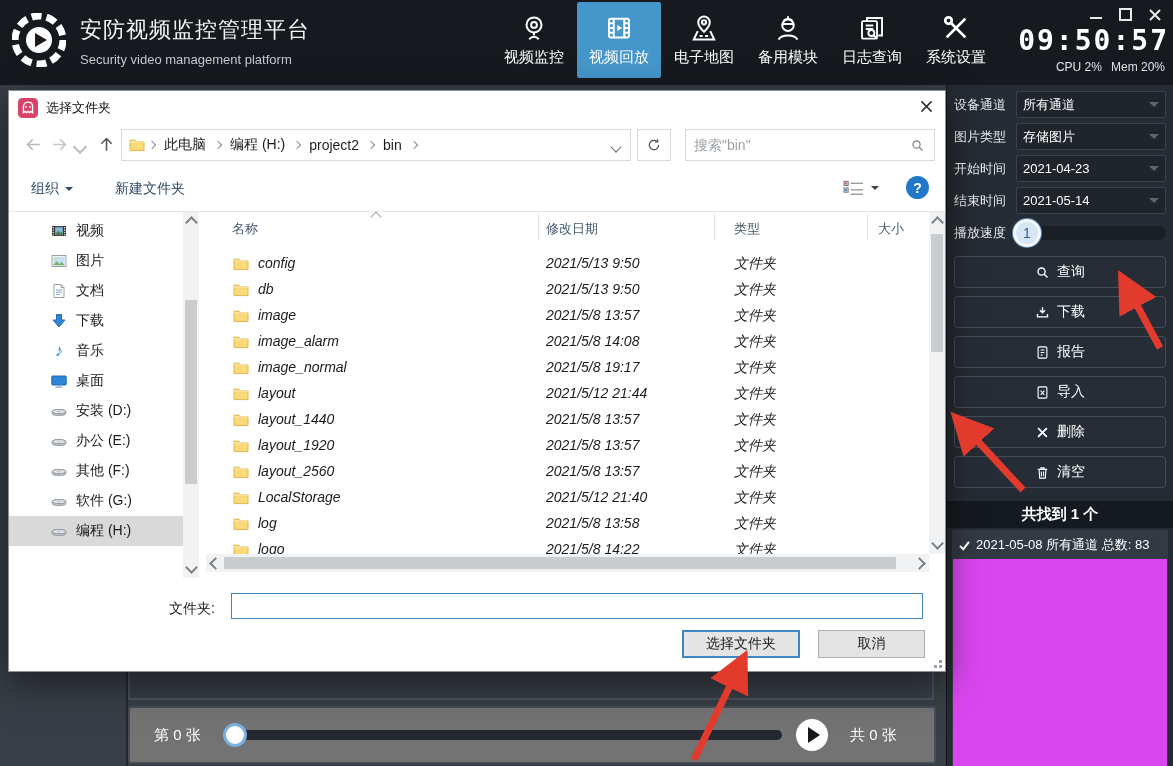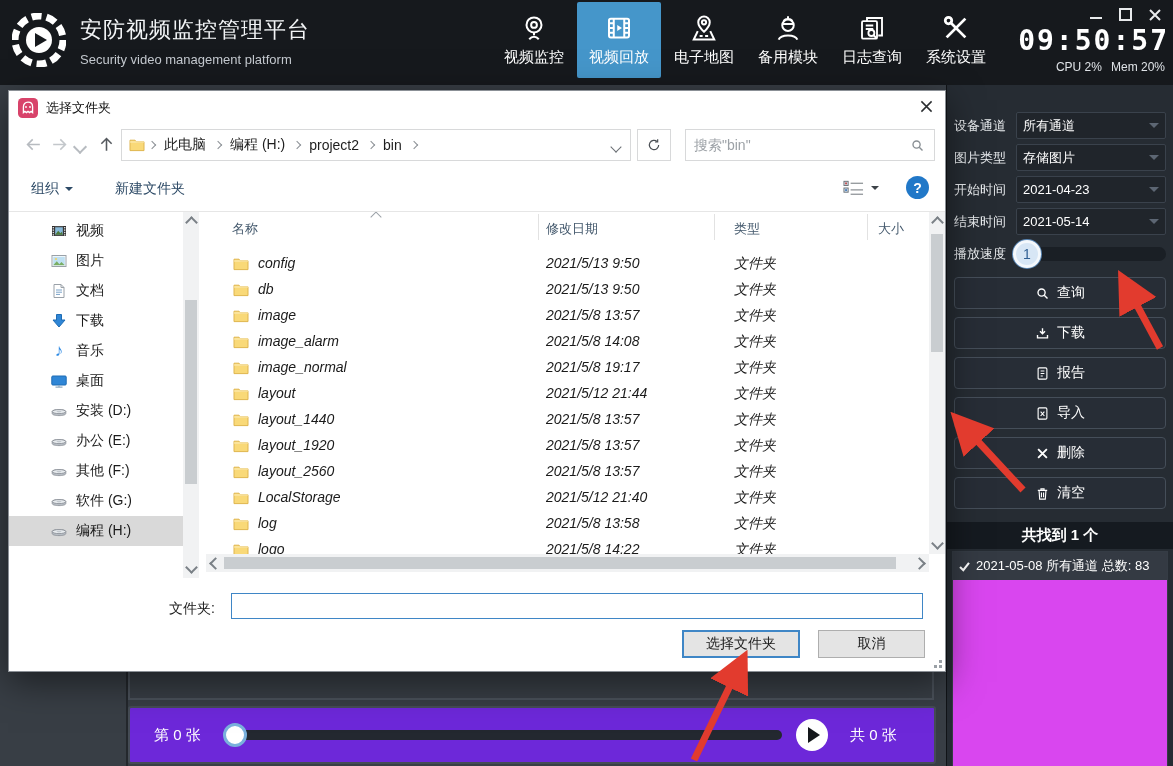--- a/index.html
+++ b/index.html
@@ -21,21 +21,21 @@
   .wc-min{width:12px;height:2px;background:#e8eaec;margin-top:6px;}
   .wc-max{width:9px;height:9px;border:2px solid #e8eaec;}
   .wc-close svg{width:12px;height:12px;display:block;}
   .clock{position:absolute;right:4px;top:24px;font-family:"DejaVu Sans Mono",monospace;
     font-size:28px;font-weight:bold;color:#fff;letter-spacing:2px;white-space:nowrap;}
   .sys{position:absolute;right:8px;top:60px;font-size:12px;color:#dfe3e7;display:flex;gap:9px;white-space:nowrap;justify-content:flex-end;}
   
   .rpanel{position:absolute;left:946px;top:85px;width:227px;height:681px;background:#262c33;z-index:2;
     border-left:1px solid #101317;box-sizing:border-box;}
   .field,.speed-row{display:flex;align-items:center;height:27px;margin:0 7px 5px 7px;}
-  #rp-fields{padding-top:27px;}
+  #rp-fields{padding-top:6px;}
   .flabel,.speed-label{width:62px;font-size:13px;color:#e9ecef;white-space:nowrap;flex:none;}
   .fselect{flex:1;height:25px;background:#20252b;border:1px solid #3a424c;border-radius:2px;
     display:flex;align-items:center;color:#fff;font-size:13px;padding:0 6px;cursor:pointer;}
   .fvalue{flex:1;white-space:nowrap;overflow:hidden;}
   .fcaret{width:0;height:0;border:5px solid transparent;border-top-color:#5c6673;margin-top:5px;}
   .speed-track{flex:1;height:14px;background:#1a1f25;border-radius:7px;position:relative;}
   .speed-handle{position:absolute;left:-3px;top:-7px;width:22px;height:22px;border-radius:50%;
     background:#d7e6f5;border:3px solid #f4f8fc;box-shadow:0 0 0 1px #5a87b5;color:#2f5f93;
     font-size:14px;display:flex;align-items:center;justify-content:center;cursor:pointer;}
   #rp-buttons{display:grid;grid-template-columns:1fr;gap:8px;margin:10px 7px 0 7px;}
@@ -46,21 +46,21 @@
     display:flex;align-items:center;justify-content:center;white-space:nowrap;}
   .result-row{height:28px;background:#343a43;color:#fff;font-size:13px;display:flex;align-items:center;
     padding-left:5px;gap:5px;cursor:pointer;white-space:nowrap;}
   .result-check svg{width:13px;height:13px;display:block;}
   .rlist{margin:2px 5px 0 5px;height:305px;background:#d946ef;border:1px solid #353c45;}
   
   .v-divider{position:absolute;left:126px;top:672px;width:2px;height:94px;background:#24282d;z-index:1;}
   .panel-stub{position:absolute;left:128px;top:660px;width:806px;height:40px;background:#383e45;
     border-left:2px solid #4a515a;border-right:2px solid #4a515a;border-bottom:2px solid #4a515a;
     box-sizing:border-box;z-index:1;}
-  .playbar{position:absolute;left:128px;top:706px;width:808px;height:58px;background:#6d28d9;
+  .playbar{position:absolute;left:128px;top:706px;width:808px;height:58px;background:#737373;
     border:2px solid #454c55;border-radius:3px;box-sizing:border-box;display:flex;align-items:center;z-index:1;}
   .frame-label{color:#fff;font-size:15px;margin-left:24px;width:72px;white-space:nowrap;}
   .ptrack{position:relative;width:556px;height:10px;background:#232830;border-radius:5px;}
   .phandle{position:absolute;left:-3px;top:-7px;width:18px;height:18px;border-radius:50%;
     background:#fff;border:3px solid #79b0dc;cursor:pointer;}
   .pbtn{width:32px;height:32px;border-radius:50%;background:#fff;margin-left:14px;position:relative;cursor:pointer;flex:none;}
   .pbtn::after{content:"";position:absolute;left:12px;top:8px;border-left:12px solid #14171b;
     border-top:8px solid transparent;border-bottom:8px solid transparent;}
   .total-label{color:#fff;font-size:15px;margin-left:22px;white-space:nowrap;}
   

